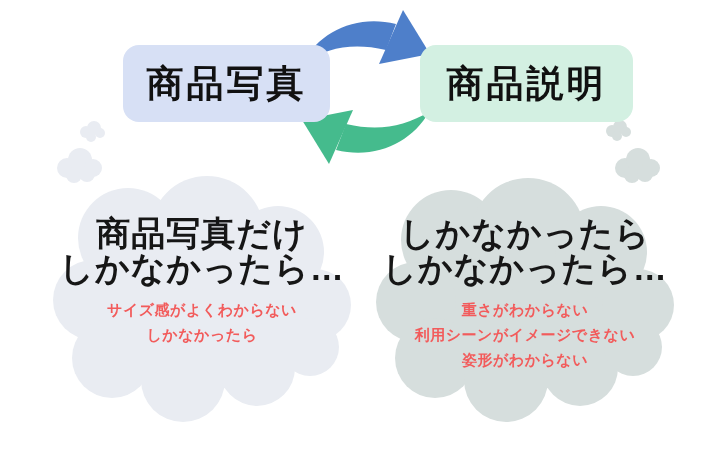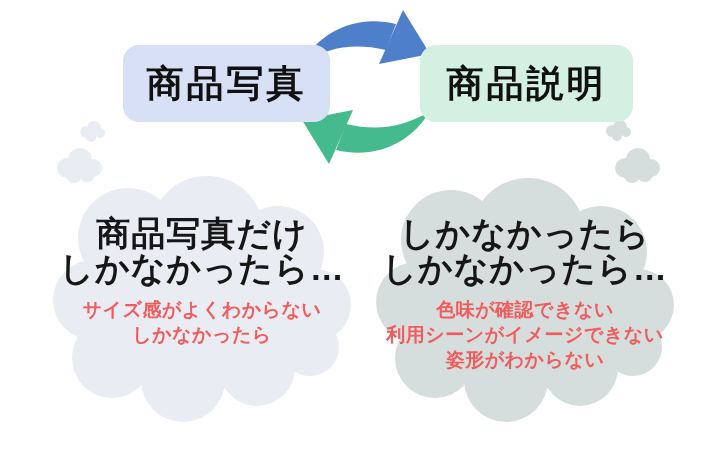--- a/index.html
+++ b/index.html
@@ -17,21 +17,21 @@
   .cycle-box .label{
     font-size:37px;font-weight:800;letter-spacing:3px;color:#111;white-space:nowrap;
   }
   .cloud-text{position:absolute;top:216px;width:290px;text-align:center;}
   .cloud-text.left{left:57px;}
   .cloud-text.right{left:380px;}
   .cloud-title{
     font-size:34px;font-weight:700;line-height:35px;letter-spacing:1px;color:#161616;
   }
   .cloud-problems{
-    margin-top:11px;font-size:19px;font-weight:700;line-height:25px;
+    margin-top:11px;font-size:15px;font-weight:700;line-height:25px;
     letter-spacing:.5px;color:#f25b5b;
   }
   .cloud-problems div{white-space:nowrap;}
 </style>
 </head>
 <body>
 
 <div id="canvas">
 
   <svg id="decor" viewBox="0 0 720 450" xmlns="http://www.w3.org/2000/svg">
@@ -117,19 +117,19 @@
       <div>しかなかったら</div>
     </div>
   </div>
 
   <div class="cloud-text right">
     <div class="cloud-title">
       <div>しかなかったら</div>
       <div>しかなかったら…</div>
     </div>
     <div class="cloud-problems">
-      <div>色味が確認できない</div>
+      <div>重さがわからない</div>
       <div>利用シーンがイメージできない</div>
       <div>姿形がわからない</div>
     </div>
   </div>
 
 </div>
 
 </body></html>

